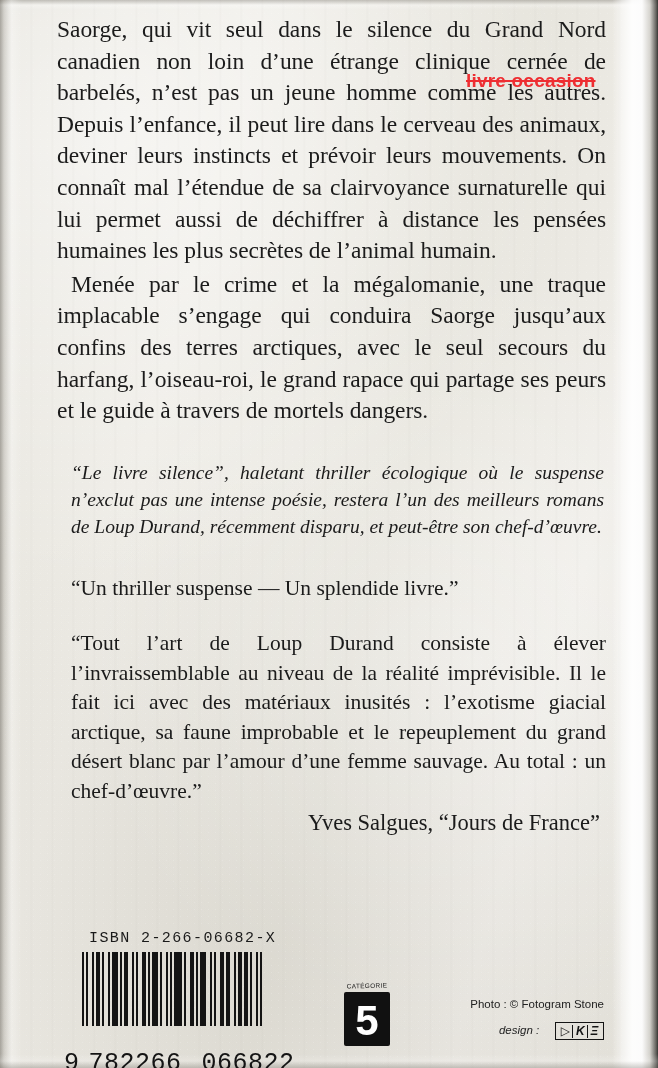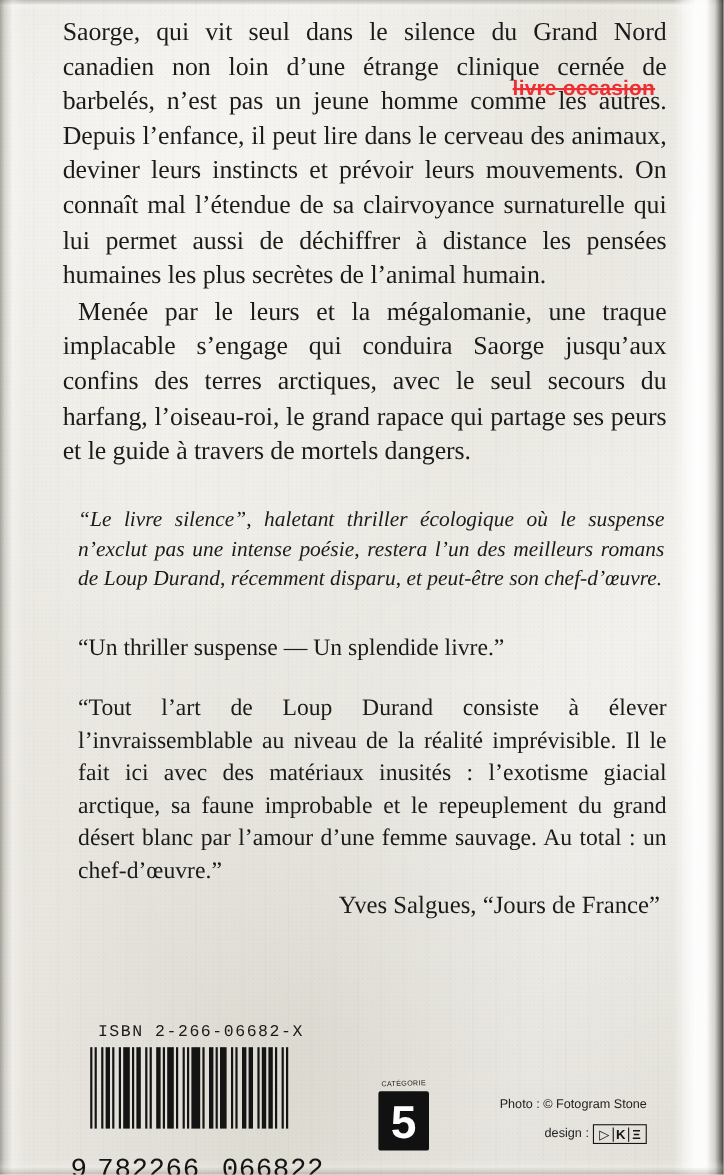--- a/index.html
+++ b/index.html
@@ -180,21 +180,21 @@
     text-decoration: line-through;
     text-decoration-thickness: 2px;
     opacity: 0.92;
     white-space: nowrap;
     pointer-events: none;
   }
 
   
   .bottom-block {
     position: absolute;
-    left: 0; right: 16px;
+    left: 0; right: 0;
     bottom: 0;
     height: 140px;
     z-index: 4;
   }
 
   .isbn-text {
     position: absolute;
     left: 89px;
     top: 2px;
     font-family: "Liberation Mono", "DejaVu Sans Mono", monospace;
@@ -278,25 +278,26 @@
     bottom: 28px;
     text-align: right;
     font-family: "Liberation Sans", "DejaVu Sans", sans-serif;
     font-size: 11.5px;
     color: #222222;
     line-height: 17px;
   }
   .credit-photo { white-space: nowrap; }
   .credit-design {
     display: flex;
-    align-items: center;
+    align-items: flex-start;
     justify-content: flex-end;
-    gap: 4px;
+    gap: 16px;
     margin-top: 9px;
     white-space: nowrap;
+    font-style: italic;
   }
   .design-logo {
     display: inline-flex;
     align-items: center;
     border: 1.6px solid #141414;
     padding: 0 2px;
     height: 16px;
     font-family: "Liberation Sans", "DejaVu Sans", sans-serif;
     font-size: 12px;
     font-weight: bold;
@@ -320,21 +321,21 @@
   <div class="edge-top"></div>
   <div class="edge-left"></div>
   <div class="edge-right"></div>
   <div class="edge-bottom"></div>
 
   <div class="content">
 
     <p class="blurb-paragraph">Saorge, qui vit seul dans le silence du Grand Nord canadien non loin d’une étrange clinique cernée de barbelés, n’est pas un jeune homme comme les autres. Depuis l’enfance, il peut lire dans le cerveau des animaux, deviner leurs instincts et prévoir leurs mouvements. On connaît mal l’étendue de sa clairvoyance surnaturelle qui lui permet aussi de déchiffrer à distance les pensées humaines les plus secrètes de l’animal humain.</p>
 
 
-    <p class="blurb-paragraph indented">Menée par le leurs et la mégalomanie, une traque implacable s’engage qui conduira Saorge jusqu’aux confins des terres arctiques, avec le seul secours du harfang, l’oiseau-roi, le grand rapace qui partage ses peurs et le guide à travers de mortels dangers.</p>
+    <p class="blurb-paragraph indented">Menée par le crime et la mégalomanie, une traque implacable s’engage qui conduira Saorge jusqu’aux confins des terres arctiques, avec le seul secours du harfang, l’oiseau-roi, le grand rapace qui partage ses peurs et le guide à travers de mortels dangers.</p>
 
     <div class="press-section">
 
       <p class="press-quote-italic">“Le livre silence”, haletant thriller écologique où le suspense n’exclut pas une intense poésie, restera l’un des meilleurs romans de Loup Durand, récemment disparu, et peut-être son chef-d’œuvre.</p>
 
       <div class="spacer-34"></div>
 
       <p class="press-quote ragged">“Un thriller suspense — Un splendide livre.”</p>
 
 

